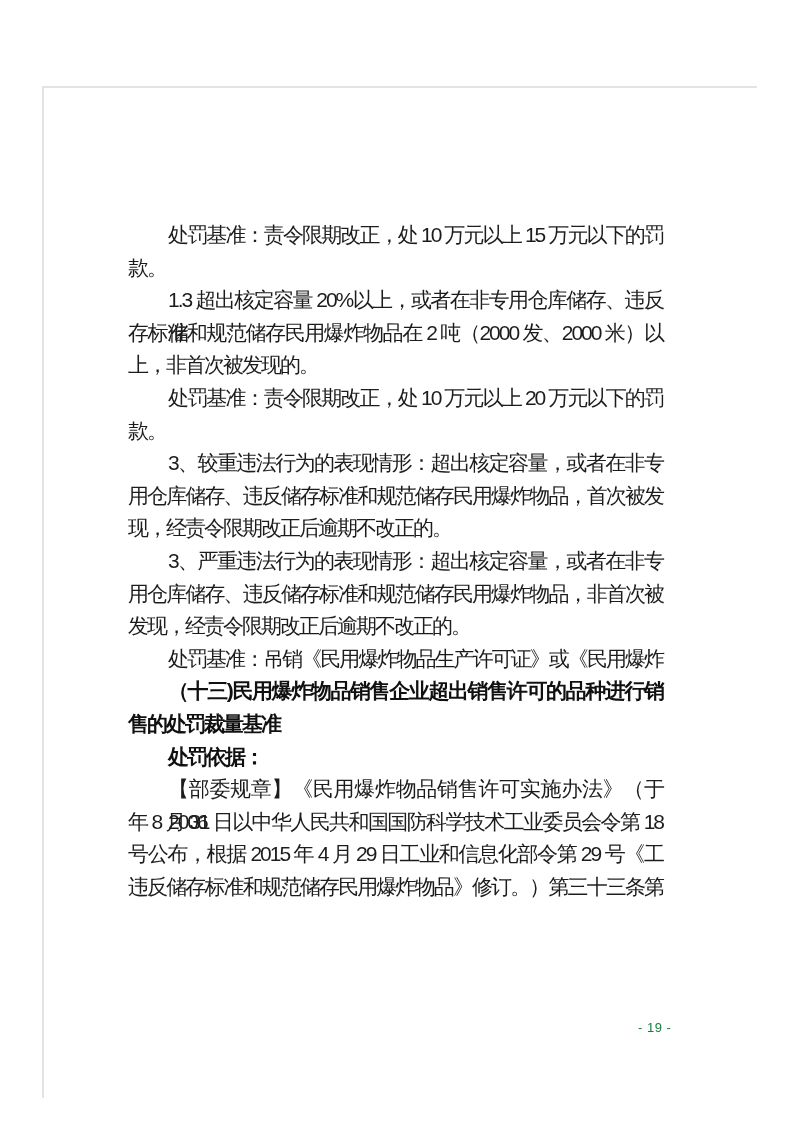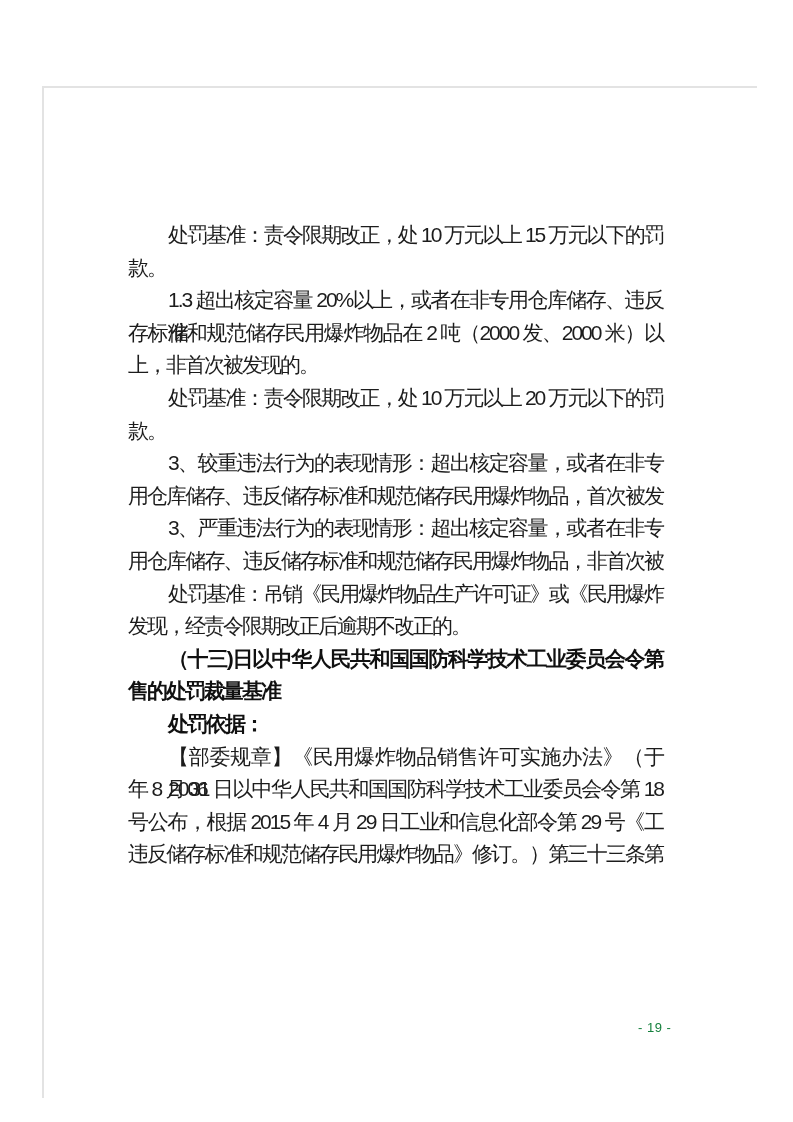--- a/index.html
+++ b/index.html
@@ -69,25 +69,26 @@
 <div class="textblock">
   <div class="line indent justify">处罚基准：责令限期改正，处 10 万元以上 15 万元以下的罚</div>
   <div class="line">款。</div>
   <div class="line indent justify">1.3 超出核定容量 20%以上，或者在非专用仓库储存、违反储</div>
   <div class="line justify">存标准和规范储存民用爆炸物品在 2 吨（2000 发、2000 米）以</div>
   <div class="line">上，非首次被发现的。</div>
   <div class="line indent justify">处罚基准：责令限期改正，处 10 万元以上 20 万元以下的罚</div>
   <div class="line">款。</div>
   <div class="line indent justify">3、较重违法行为的表现情形：超出核定容量，或者在非专</div>
   <div class="line justify">用仓库储存、违反储存标准和规范储存民用爆炸物品，首次被发</div>
+  <div class="line">现，经责令限期改正后逾期不改正的。</div>
   <div class="line indent justify">3、严重违法行为的表现情形：超出核定容量，或者在非专</div>
   <div class="line justify">用仓库储存、违反储存标准和规范储存民用爆炸物品，非首次被</div>
+  <div class="line">发现，经责令限期改正后逾期不改正的。</div>
   <div class="line indent justify">处罚基准：吊销《民用爆炸物品生产许可证》或《民用爆炸</div>
-  <div class="line">发现，经责令限期改正后逾期不改正的。</div>
-  <div class="line bold indent justify">（十三)日以中华人民共和国国防科学技术工业委员会令第</div>
+  <div class="line bold indent justify">（十三)民用爆炸物品销售企业超出销售许可的品种进行销</div>
   <div class="line bold">售的处罚裁量基准</div>
   <div class="line bold indent">处罚依据：</div>
   <div class="line indent justify">【部委规章】《民用爆炸物品销售许可实施办法》（于 2006</div>
   <div class="line justify">年 8 月 31 日以中华人民共和国国防科学技术工业委员会令第 18</div>
   <div class="line justify">号公布，根据 2015 年 4 月 29 日工业和信息化部令第 29 号《工</div>
   <div class="line justify">违反储存标准和规范储存民用爆炸物品》修订。）第三十三条第</div>
 </div>
 
 <div class="pagenum">- 19 -</div>
 

